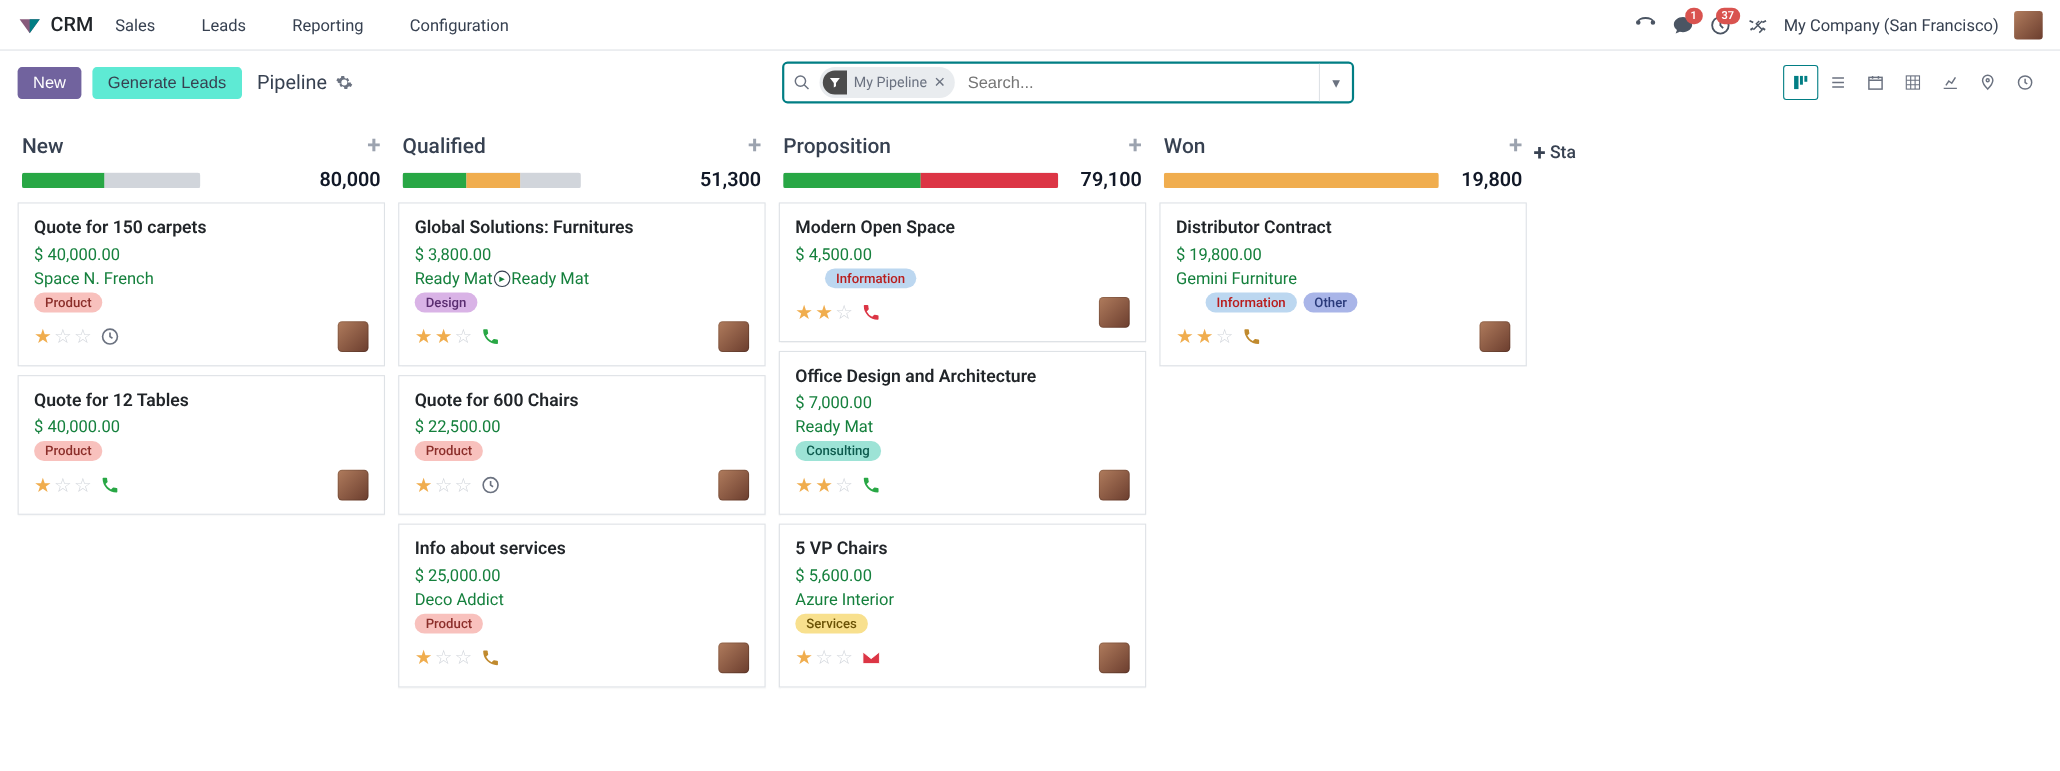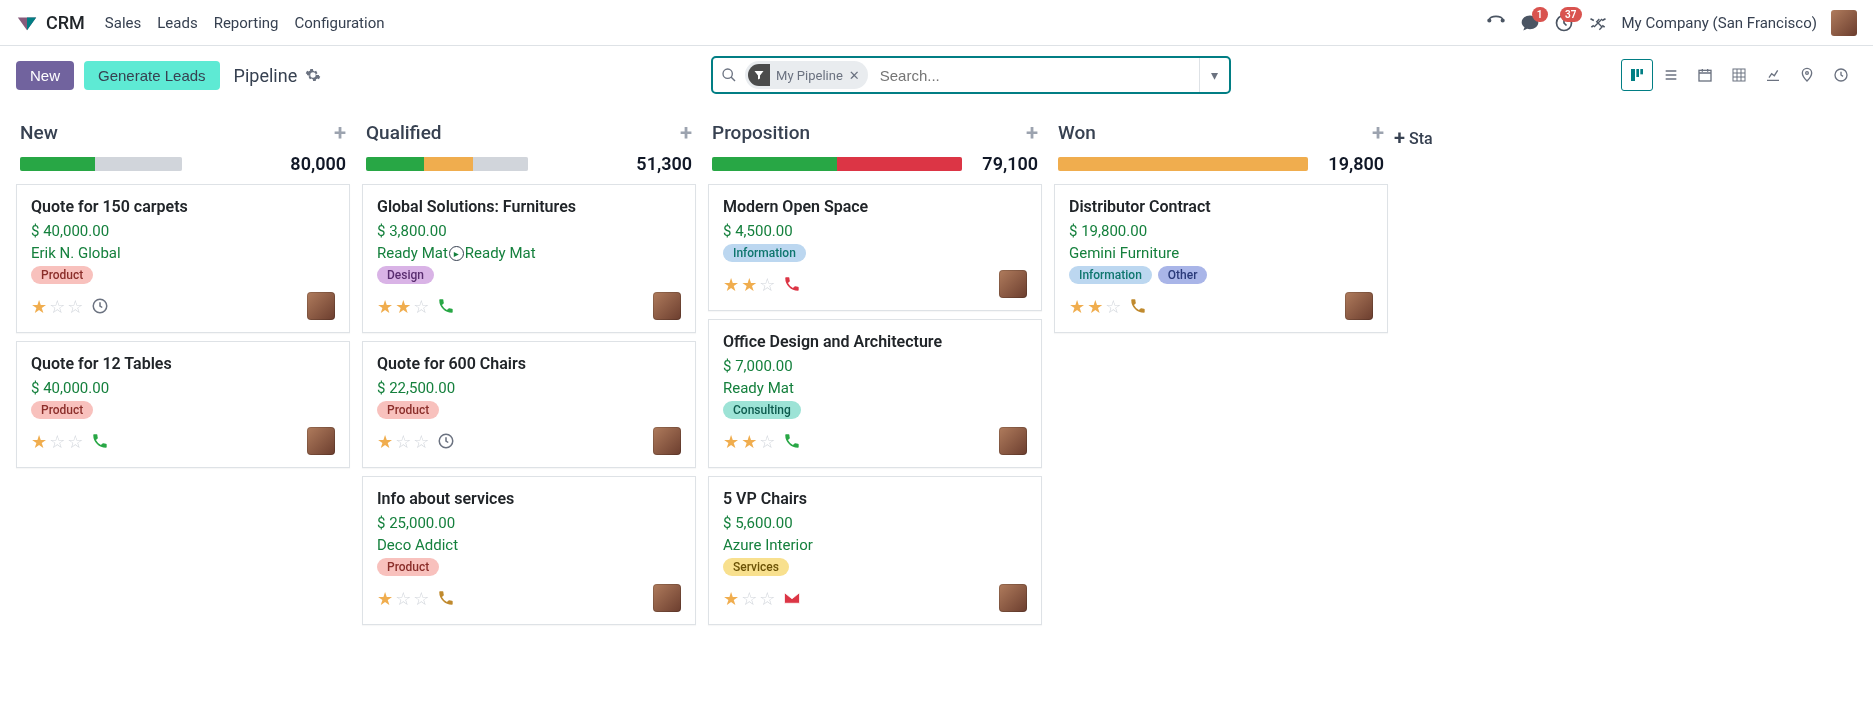--- a/index.html
+++ b/index.html
@@ -2,21 +2,21 @@
 <html><head>
 <meta charset="utf-8">
 <style>
 * { box-sizing: border-box; margin: 0; padding: 0; }
 body { font-family: -apple-system, BlinkMacSystemFont, "Segoe UI", Roboto, Helvetica, Arial, sans-serif; font-size: 14px; color: #212529; background: #fff; overflow-x: hidden; }
 
 
 .topnav { display: flex; align-items: center; height: 46px; padding: 0 16px; border-bottom: 1px solid #dee2e6; background: #fff; }
 .logo { width: 22px; height: 22px; margin-right: 8px; }
 .app-name { font-weight: 500; font-size: 18px; margin-right: 20px; }
-.topnav-menu { display: flex; gap: 16px; flex: 1; }
+.topnav-menu { display: flex; gap: 42px; flex: 1; }
 .topnav-menu a { color: #374151; text-decoration: none; font-size: 15px; }
 .topnav-right { display: flex; align-items: center; gap: 14px; }
 .systray-icon { position: relative; cursor: pointer; color: #4b5563; }
 .badge { position: absolute; top: -6px; right: -8px; background: #d9534f; color: #fff; font-size: 10px; font-weight: 600; border-radius: 10px; padding: 1px 5px; line-height: 13px; }
 .company { font-size: 15px; color: #374151; }
 .avatar-top { width: 26px; height: 26px; border-radius: 3px; background: linear-gradient(135deg,#b07c5d,#6b3d2e); }
 
 
 .control { display: flex; align-items: center; padding: 10px 16px; gap: 10px; }
 .btn-new { background: #71639e; color: #fff; border: none; padding: 6px 14px; font-size: 15px; font-weight: 500; border-radius: 4px; cursor: pointer; }
@@ -51,21 +51,21 @@
 .seg.grey { background: #d1d5db; }
 .col-total { font-size: 18px; font-weight: 600; color: #111827; margin-left: 20px; }
 
 .card { background: #fff; border: 1px solid #dee2e6; border-radius: 0; padding: 12px 14px; margin-bottom: 8px; box-shadow: 0 1px 1px rgba(0,0,0,0.03); }
 .card-title { font-size: 16px; font-weight: 600; color: #212529; margin-bottom: 6px; }
 .card-line { font-size: 15px; color: #15803d; margin-bottom: 4px; }
 .tag-row { margin: 4px 0 6px 0; display: flex; gap: 6px; flex-wrap: wrap; }
 .tag { font-size: 12px; padding: 2px 10px; border-radius: 12px; font-weight: 500; }
 .tag.product { background: #f8c1bd; color: #8b2e2a; }
 .tag.design { background: #d9b3e6; color: #5a2d70; }
-.tag.information { background: #bcd7f0; color: #0f766e; }
+.tag.information { background: #bcd7f0; color: #b91c1c; margin-left: 27px; }
 .tag.consulting { background: #9de3d6; color: #0d5b4e; }
 .tag.services { background: #f8e08e; color: #6b5205; }
 .tag.other { background: #a9b5e8; color: #2a3a7a; }
 .card-foot { display: flex; align-items: center; justify-content: space-between; margin-top: 8px; }
 .foot-left { display: flex; align-items: center; gap: 8px; }
 .stars { display: flex; gap: 2px; }
 .star { font-size: 18px; color: #d1d5db; cursor: pointer; }
 .star.on { color: #f0ad4e; }
 .activity { font-size: 17px; }
 .activity.clock { color: #6b7280; }
@@ -215,21 +215,21 @@
       <div class="progress-row">
         <div class="progress">
           <div class="seg green" style="width:46%"></div>
           <div class="seg grey" style="width:54%"></div>
         </div>
         <div class="col-total">80,000</div>
       </div>
       <div class="card">
         <div class="card-title">Quote for 150 carpets</div>
         <div class="card-line">$ 40,000.00</div>
-        <div class="card-line">Erik N. Global</div>
+        <div class="card-line">Space N. French</div>
         <div class="tag-row">
           <span class="tag product">Product</span>
         </div>
         <div class="card-foot">
           <div class="foot-left">
             <div class="stars">
               <span class="star on">★</span>
               <span class="star">☆</span>
               <span class="star">☆</span>
             </div>

